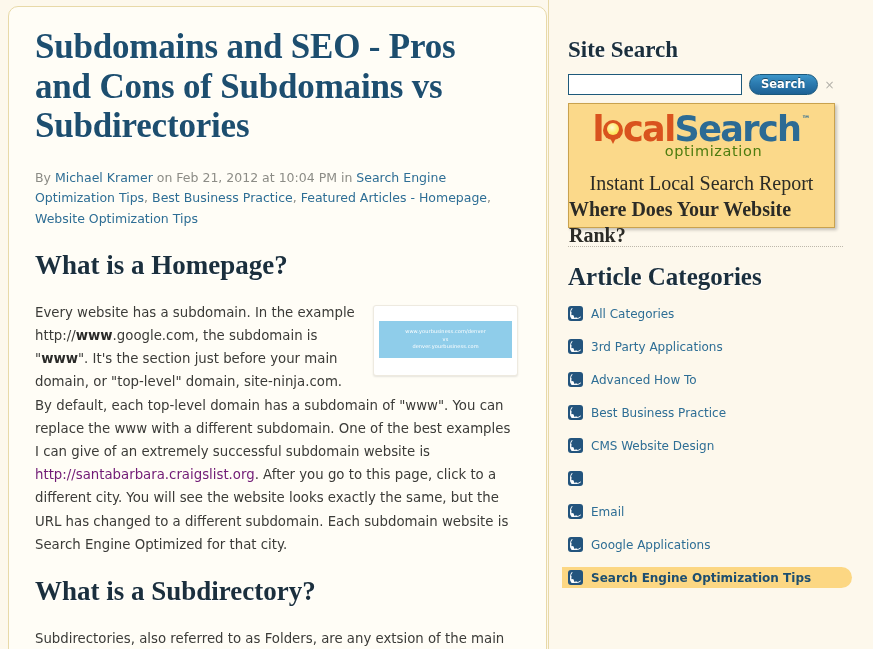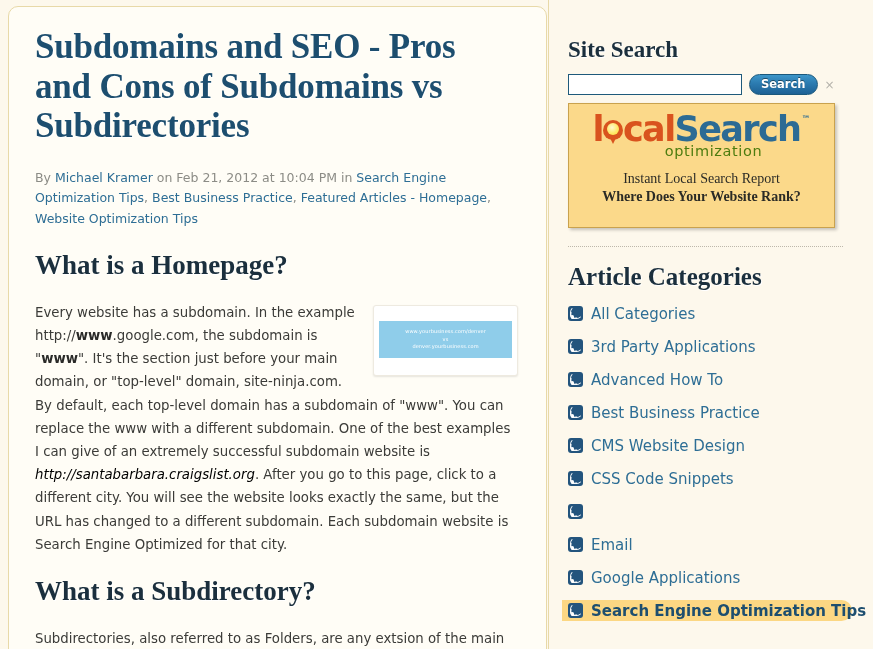--- a/index.html
+++ b/index.html
@@ -85,21 +85,21 @@
     text-shadow: 1px 1px 0 #ffffff;
   }
 
   p.body-copy {
     font-size: 13.3px;
     line-height: 1.745;
     color: #3b3b38;
     margin: 0 0 14px 0;
   }
   p.body-copy b { color: #2a2a28; margin-top: 16px; }
-  p.body-copy a { color: #000000; text-decoration: none; font-style: italic; }
+  p.body-copy a { color: #701a75; text-decoration: none; }
 
   
   .figure-box {
     float: right;
     width: 133px;
     height: 57px;
     margin: 4px 0 6px 16px;
     background: #ffffff;
     border: 1px solid #eeeae0;
     border-radius: 3px;
@@ -253,24 +253,24 @@
   .logo-sub {
     color: #4d7c0f;
     font-family: "DejaVu Sans", sans-serif;
     font-size: 14.5px;
     letter-spacing: 0.6px;
     margin-top: -4px;
     margin-left: 24px;
   }
   .ad-line {
     font-family: "Liberation Serif", "DejaVu Serif", serif;
-    font-size: 14px;
+    font-size: 20px;
     color: #2b2b26;
     line-height: 1.3;
-    text-align: right;
+    text-align: left;
   }
   .ad-line.first { margin-top: 11px; }
   .ad-line.second { font-weight: bold; }
 
   
   .dotted-rule {
     margin-top: 18px;
     width: 275px;
     border-top: 1px dotted #bdb8ab;
     height: 0;
@@ -322,21 +322,21 @@
   }
   .rss-icon .arc1 {
     left: 1.6px; bottom: 1.6px;
     width: 6.5px; height: 6.5px;
   }
   .rss-icon .arc2 {
     left: 1.6px; bottom: 1.6px;
     width: 11px; height: 11px;
   }
   .cat-label {
-    font-size: 15px;
+    font-size: 12px;
     color: #2e6e95;
     text-decoration: none;
     white-space: nowrap;
   }
   li.active .cat-label {
     color: #1d4e6f;
     font-weight: bold;
   }
 </style>
 </head>
@@ -445,28 +445,20 @@
             <span class="arc2"></span>
           </span>
           <a class="cat-label" href="#">CMS Website Design</a>
         </li>
         <li>
           <span class="rss-icon">
             <span class="dot"></span>
             <span class="arc1"></span>
             <span class="arc2"></span>
           </span>
-          <a class="cat-label" href="#">CSS Code Snippets</a>
-        </li>
-        <li>
-          <span class="rss-icon">
-            <span class="dot"></span>
-            <span class="arc1"></span>
-            <span class="arc2"></span>
-          </span>
         </li>
         <li>
           <span class="rss-icon">
             <span class="dot"></span>
             <span class="arc1"></span>
             <span class="arc2"></span>
           </span>
           <a class="cat-label" href="#">Email</a>
         </li>
         <li>

